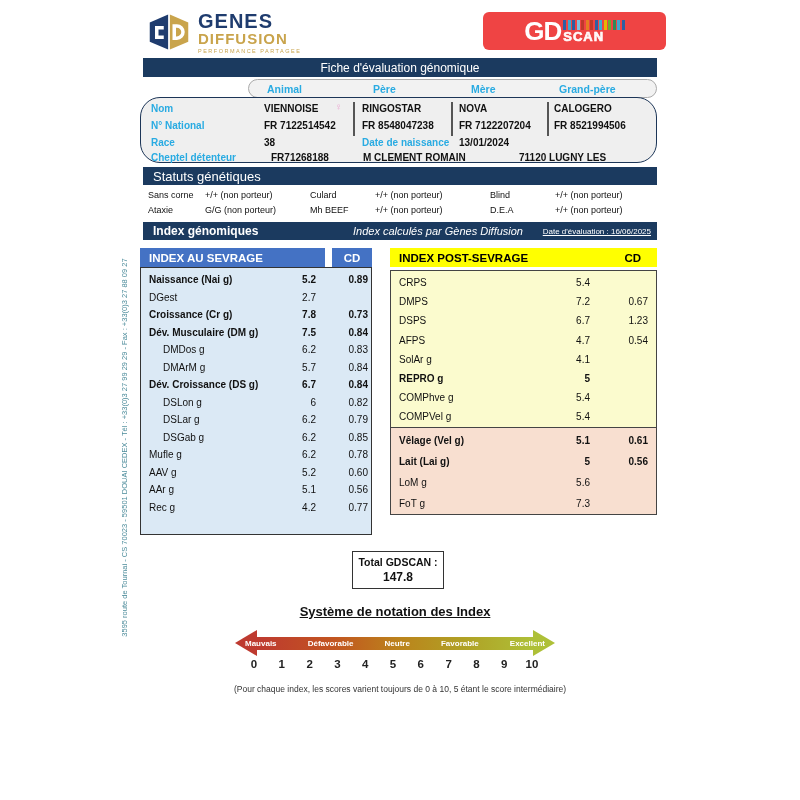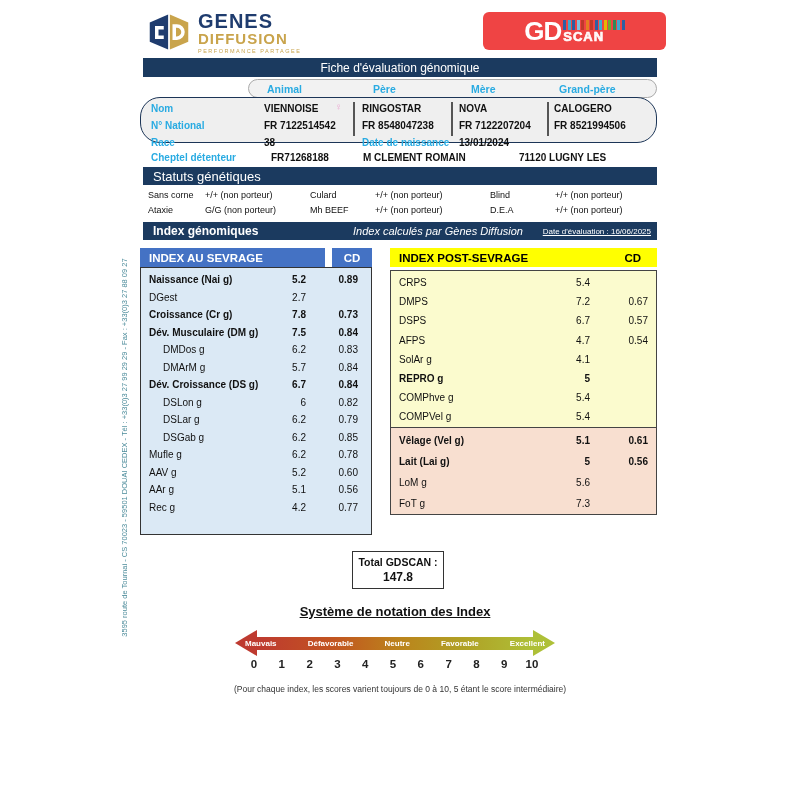--- a/index.html
+++ b/index.html
@@ -25,21 +25,21 @@
   .stripes span:nth-child(9){background:#3FA9D0}.stripes span:nth-child(10){background:#E6B800}
   .stripes span:nth-child(11){background:#6FA832}.stripes span:nth-child(12){background:#2E8B57}
   .stripes span:nth-child(13){background:#3FA9D0}.stripes span:nth-child(14){background:#2E5FA3}
   .gdscan .scanword { color:rgba(255,255,255,0.95); -webkit-text-stroke:0.6px #fff; font-size:13px; font-weight:bold; letter-spacing:1px; line-height:11px; }
 
   .titlebar { left:143px; top:58px; width:514px; height:19px; background:#1B3A5F; color:#fff; font-size:12px; display:flex; align-items:center; justify-content:center; }
 
   
   .pill { left:248px; top:79px; width:409px; height:19px; background:#F2F2F2; border:1px solid #AAA; border-radius:10px; }
   .pill span { position:absolute; top:3px; color:#29ABE2; font-weight:bold; font-size:10.5px; }
-  .infobox { left:140px; top:97px; width:517px; height:46px; background:#EFEFEF; border:1.5px solid #1C3557; border-radius:20px; }
+  .infobox { left:140px; top:97px; width:517px; height:66px; background:#EFEFEF; border:1.5px solid #1C3557; border-radius:20px; }
   .irow { position:absolute; height:16px; width:100%; }
   .irow span { position:absolute; font-size:10px; white-space:nowrap; }
   .ilabel { color:#29ABE2; font-weight:bold; }
   .ival { color:#111; font-weight:bold; }
   .sexsym { color:#ECA8D2; font-weight:bold; font-size:12px; }
   .vdiv { position:absolute; top:4px; width:1.5px; height:34px; background:#555; }
 
   
   .bar { left:143px; top:167px; width:514px; height:18px; background:#1B3A5F; color:#fff; display:flex; align-items:center; }
   .bar .t1 { font-size:13px; margin-left:10px; }
@@ -51,21 +51,21 @@
   .idxbar .t { font-weight:bold; font-size:12px; margin-left:10px; }
   .idxbar .mid { font-style:italic; font-size:11px; position:absolute; left:210px; }
   .idxbar .dt { font-size:8px; position:absolute; right:6px; text-decoration:underline; }
 
   
   .sev-head { left:140px; top:248px; width:232px; height:19px; display:flex; }
   .sev-head .main { width:185px; background:#4472C4; color:#fff; font-weight:bold; font-size:11.5px; display:flex; align-items:center; padding-left:9px; }
   .sev-head .gap { width:7px; background:#fff; }
   .sev-head .cd { flex:1; background:#4472C4; color:#fff; font-weight:bold; font-size:11.5px; display:flex; align-items:center; justify-content:center; }
   .sev-body { left:140px; top:267px; width:232px; height:268px; background:#DBE9F5; border:1px solid #333; padding-top:3px; }
-  .trow { display:grid; grid-template-columns:1fr 44px 52px; height:17.5px; align-items:center; padding:0 13px 0 8px; font-size:10px; }
+  .trow { display:grid; grid-template-columns:1fr 44px 52px; height:17.5px; align-items:center; padding:0 3px 0 8px; font-size:10px; }
   .trow .lab { white-space:nowrap; }
   .trow .val, .trow .cdv { text-align:right; }
   .trow.bold .lab, .trow.bold .val, .trow.bold .cdv { font-weight:bold; }
   .trow.indent .lab { padding-left:14px; }
 
   
   .ps-head { left:390px; top:248px; width:267px; height:19px; background:#FFFF00; display:flex; align-items:center; justify-content:space-between; padding:0 16px 0 9px; }
   .ps-head .main { font-weight:bold; font-size:11.5px; color:#000; }
   .ps-head .cd { font-weight:bold; font-size:11.5px; color:#000; }
   .ps-body { left:390px; top:270px; width:267px; border:1px solid #444; }
@@ -301,21 +301,21 @@
           <span class="cdv"></span>
         </div>
       <div class="prow">
           <span class="lab">DMPS</span>
           <span class="val">7.2</span>
           <span class="cdv">0.67</span>
         </div>
       <div class="prow">
           <span class="lab">DSPS</span>
           <span class="val">6.7</span>
-          <span class="cdv">0.57</span>
+          <span class="cdv">1.23</span>
         </div>
       <div class="prow">
           <span class="lab">AFPS</span>
           <span class="val">4.7</span>
           <span class="cdv">0.54</span>
         </div>
       <div class="prow">
           <span class="lab">SolAr g</span>
           <span class="val">4.1</span>
           <span class="cdv"></span>

